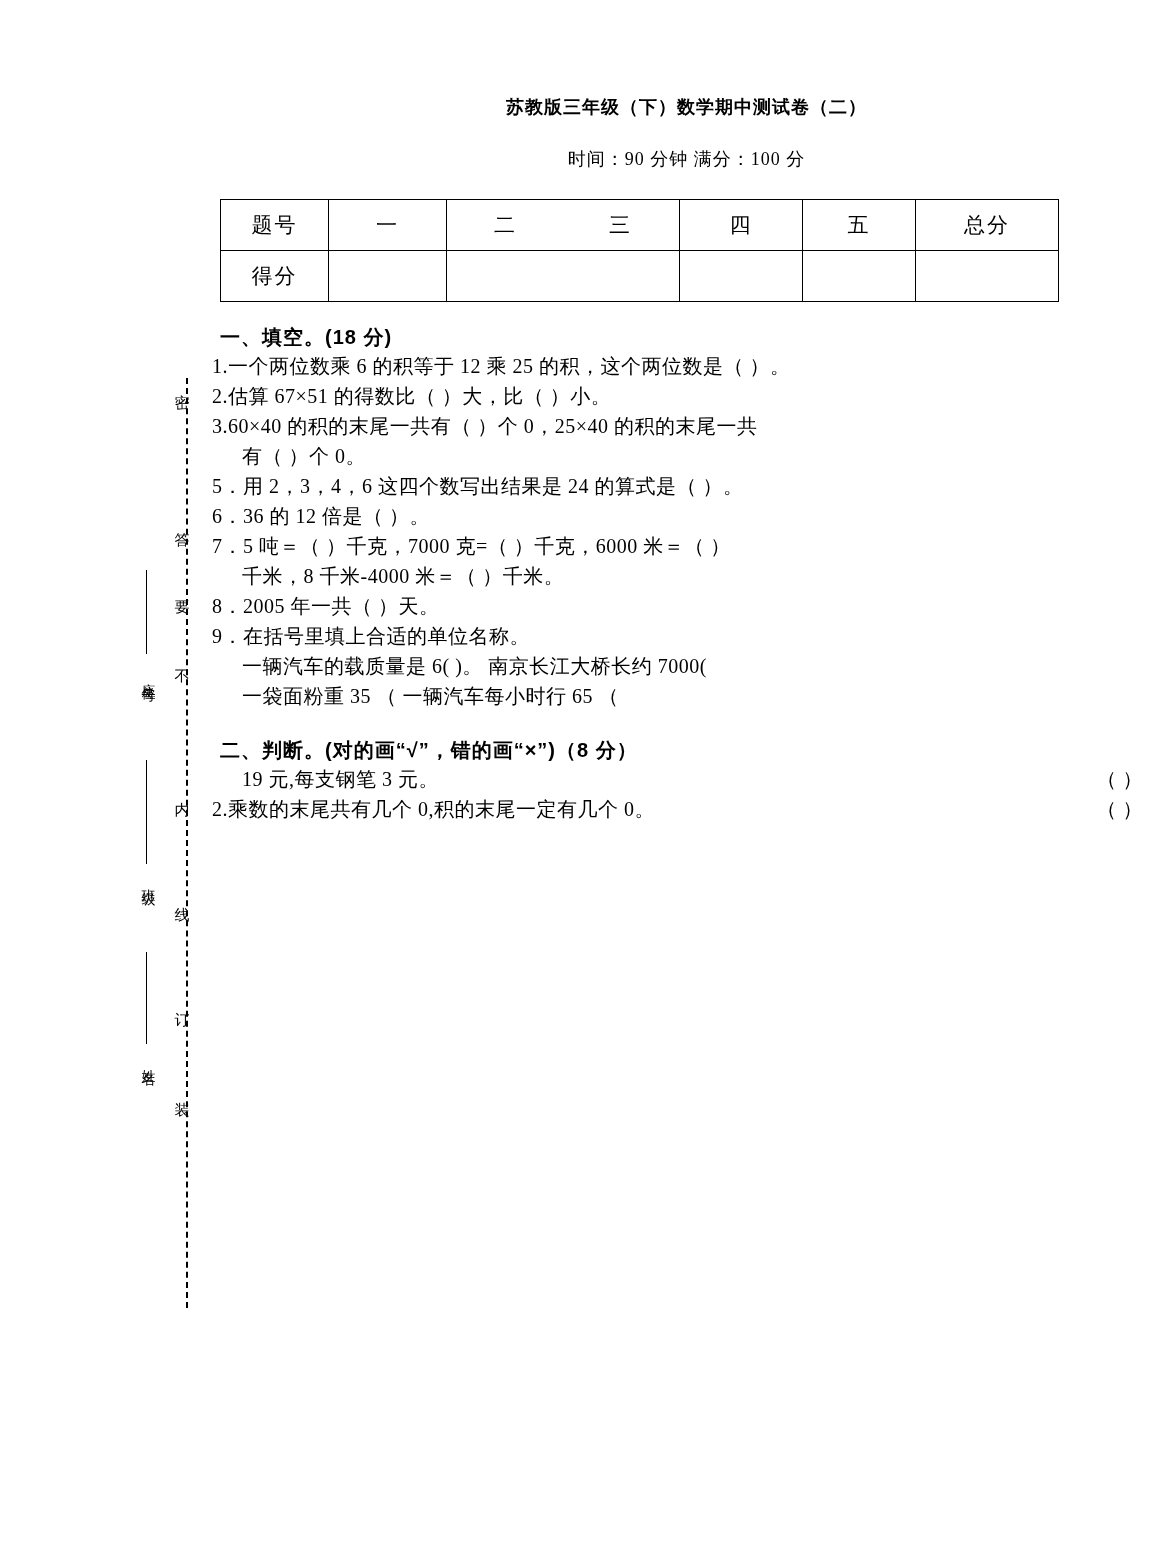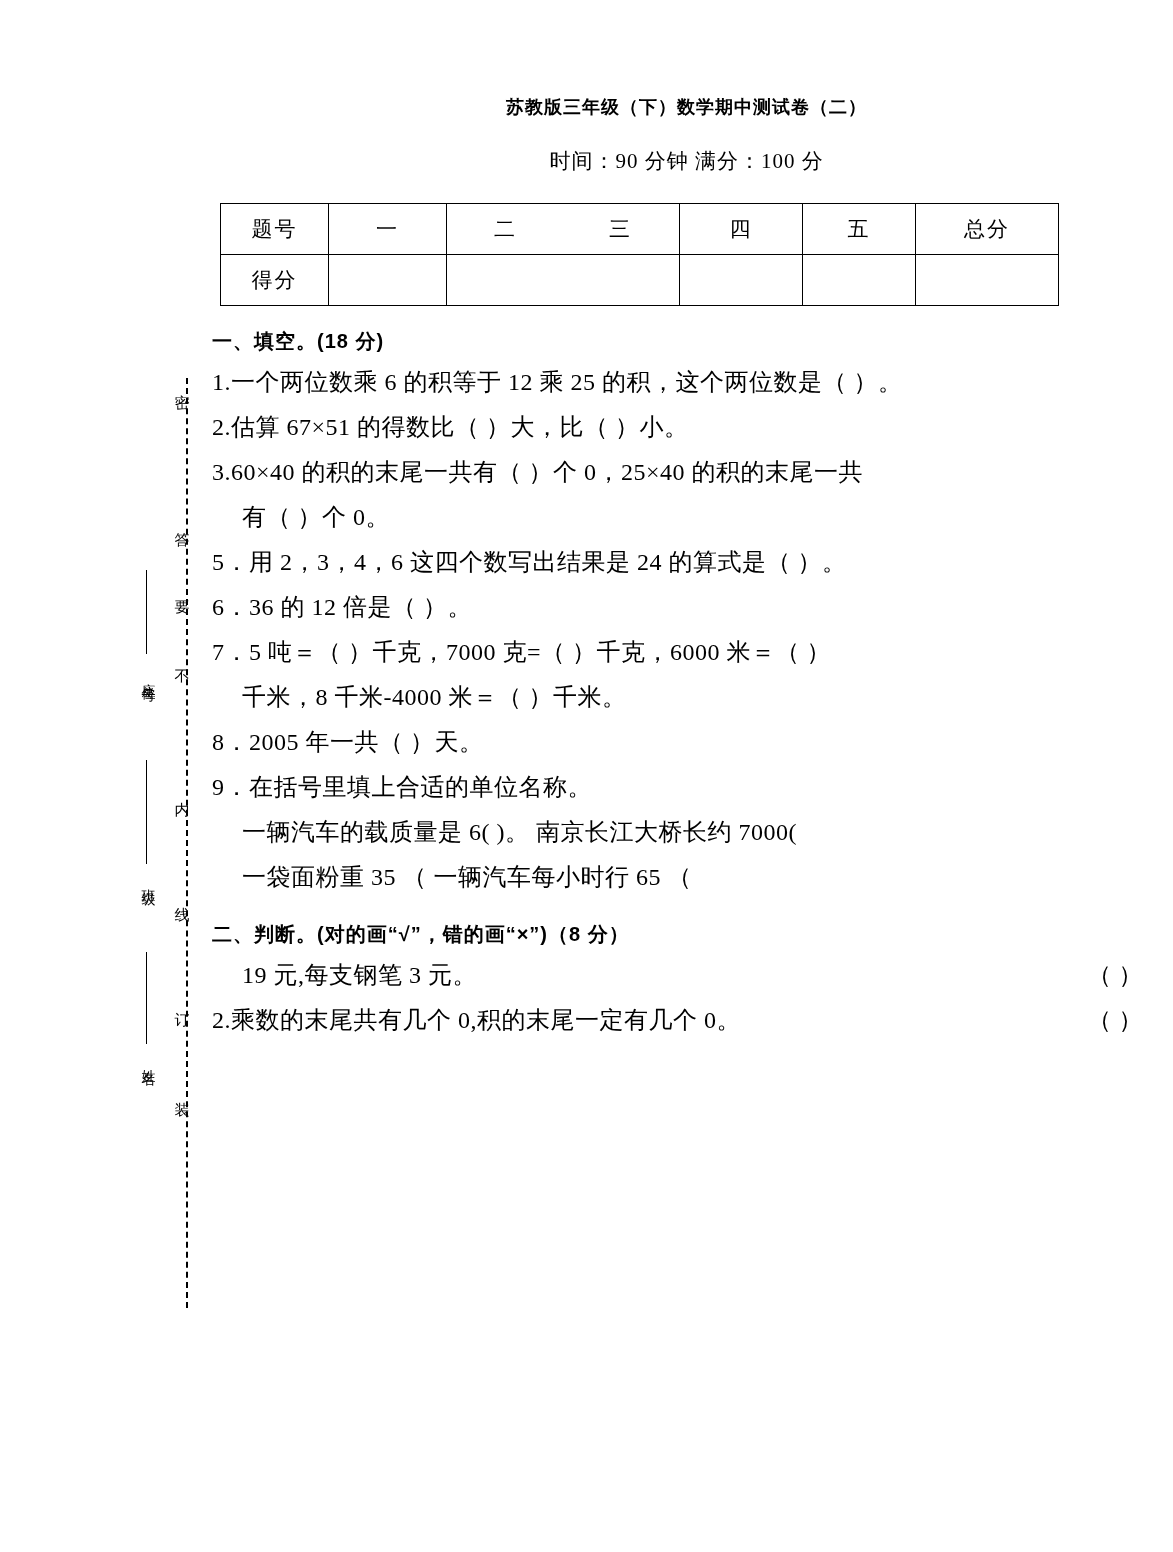--- a/index.html
+++ b/index.html
@@ -58,21 +58,21 @@
   .title {
     text-align: center;
     font-family: "Liberation Sans", "DejaVu Sans", sans-serif;
     font-weight: bold;
     font-size: 18px;
     letter-spacing: 1px;
     margin-top: 95px;
   }
   .subtitle {
     text-align: center;
-    font-size: 21px;
+    font-size: 18px;
     margin-top: 28px;
     letter-spacing: 1px;
   }
 
   
   table.score {
     border-collapse: collapse;
     margin: 28px 0 0 20px;
     width: 820px;
     table-layout: fixed;
@@ -93,26 +93,26 @@
   .two-in-one {
     display: flex;
     justify-content: space-around;
     align-items: center;
   }
 
   .sec-head {
     font-family: "Liberation Sans", "DejaVu Sans", sans-serif;
     font-weight: bold;
     font-size: 20px;
-    margin: 22px 0 0 12px;
+    margin: 22px 0 0 20px;
     letter-spacing: 1px;
   }
   .q {
-    font-size: 24px;
-    margin: 9px 0 0 12px;
+    font-size: 20px;
+    margin: 0 0 0 12px;
     letter-spacing: 0.5px;
     line-height: 1.5;
   }
   .q.indent { margin-left: 42px; }
   .blank-right { float: right; margin-right: 30px; }
   .clear { clear: both; }
 </style>
 </head>
 <body>
 

